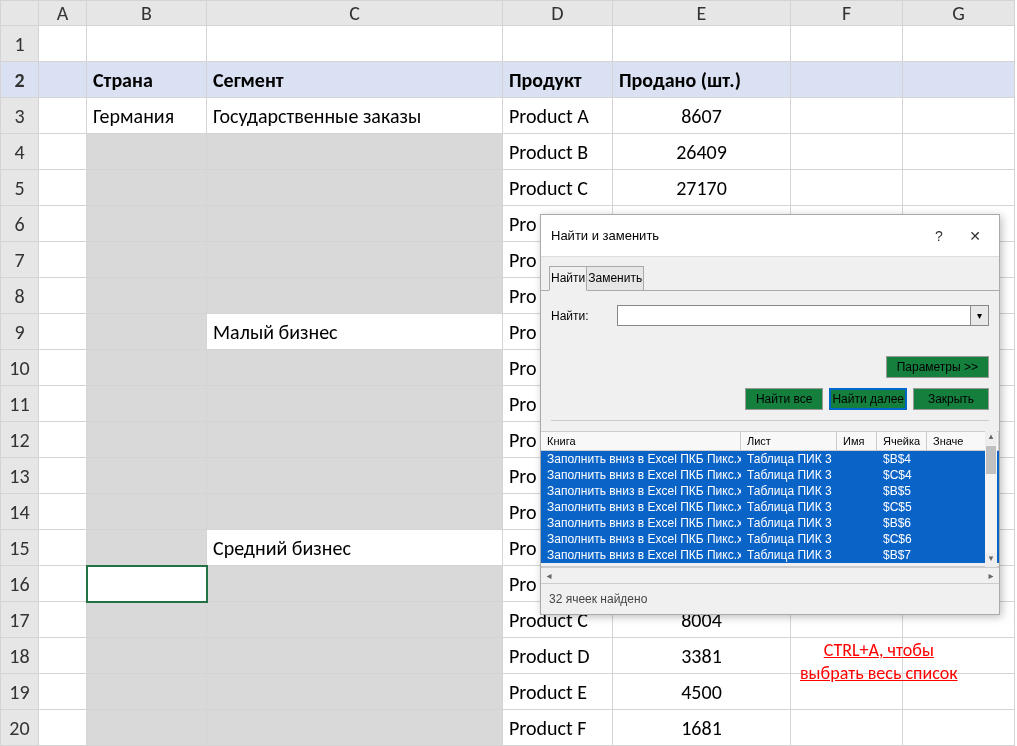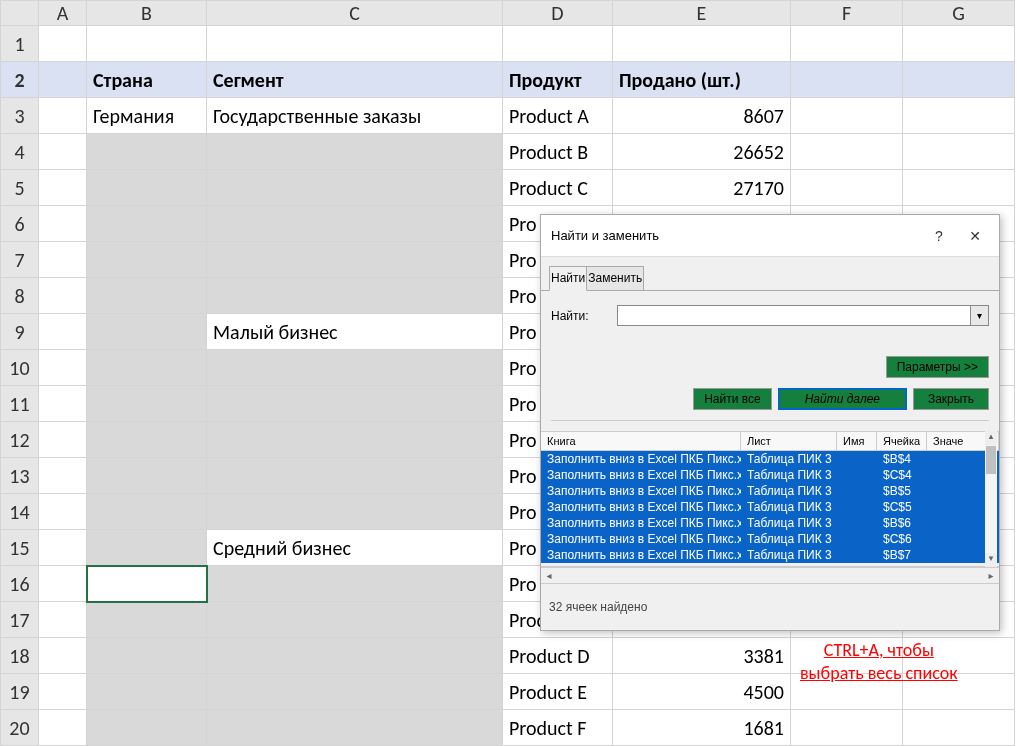--- a/index.html
+++ b/index.html
@@ -36,21 +36,21 @@
   .rowhdr { width: 38px; font-size: 16px; }
   .col-A { width: 48px; }
   .col-B { width: 120px; }
   .col-C { width: 296px; }
   .col-D { width: 110px; }
   .col-E { width: 178px; }
   .col-F { width: 112px; }
   .col-G { width: 112px; }
   .hdrrow td { font-weight: bold; background: #d9e1f2; }
   .gray { background: #d9d9d9; }
-  .num { text-align: right; }
+  .num { text-align: center; }
   .active-cell {
     border: 2px solid #217346 !important;
     background: #fff !important;
     position: relative;
     z-index: 2;
   }
   .anno {
     position: absolute;
     color: #ff0000;
     font-size: 18px;
@@ -107,21 +107,21 @@
   .btn-row.top { border-bottom:1px solid #ccc; padding-bottom:10px; margin-bottom:0;}
   .btn {
     padding: 3px 10px;
     border: 1px solid #999;
     background: #15803d;
     font-size: 12px;
     min-width: 76px;
     text-align:center;
     font-family: inherit;
   }
-  .btn.primary { border: 2px solid #0066cc; padding:2px 25px;font-style:italic; }
+  .btn.primary { border: 2px solid #0066cc; padding:2px 1px; }
   .results-hdr {
     display:flex;
     border-top: 1px solid #ccc;
     border-bottom: 1px solid #ccc;
     background: #f8f8f8;
   }
   .results-hdr div {
     padding: 3px 6px;
     border-right: 1px solid #ccc;
     font-size: 11px;
@@ -141,21 +141,21 @@
     background: #0a64c8;
     color: #fff;
     font-size: 12px;
   }
   .result-row div {
     padding: 1px 6px;
     white-space: nowrap;
     overflow: hidden;
   }
   .status {
-    padding: 16px 8px;
+    padding: 8px 8px;
     color: #444;
     border-top:1px solid #ccc;
   }
   .hscroll {
     height:16px;
     display:flex;
     align-items:center;
     background:#f0f0f0;
     border-top:1px solid #ccc;
   }
@@ -222,21 +222,21 @@
         <td class="num">8607</td>
         <td></td>
         <td></td>
       </tr>
       <tr>
         <td class="rowhdr">4</td>
         <td></td>
         <td class="gray"></td>
         <td class="gray"></td>
         <td>Product B</td>
-        <td class="num">26652</td>
+        <td class="num">26409</td>
         <td></td>
         <td></td>
       </tr>
       <tr>
         <td class="rowhdr">5</td>
         <td></td>
         <td class="gray"></td>
         <td class="gray"></td>
         <td>Product C</td>
         <td class="num">27170</td>

